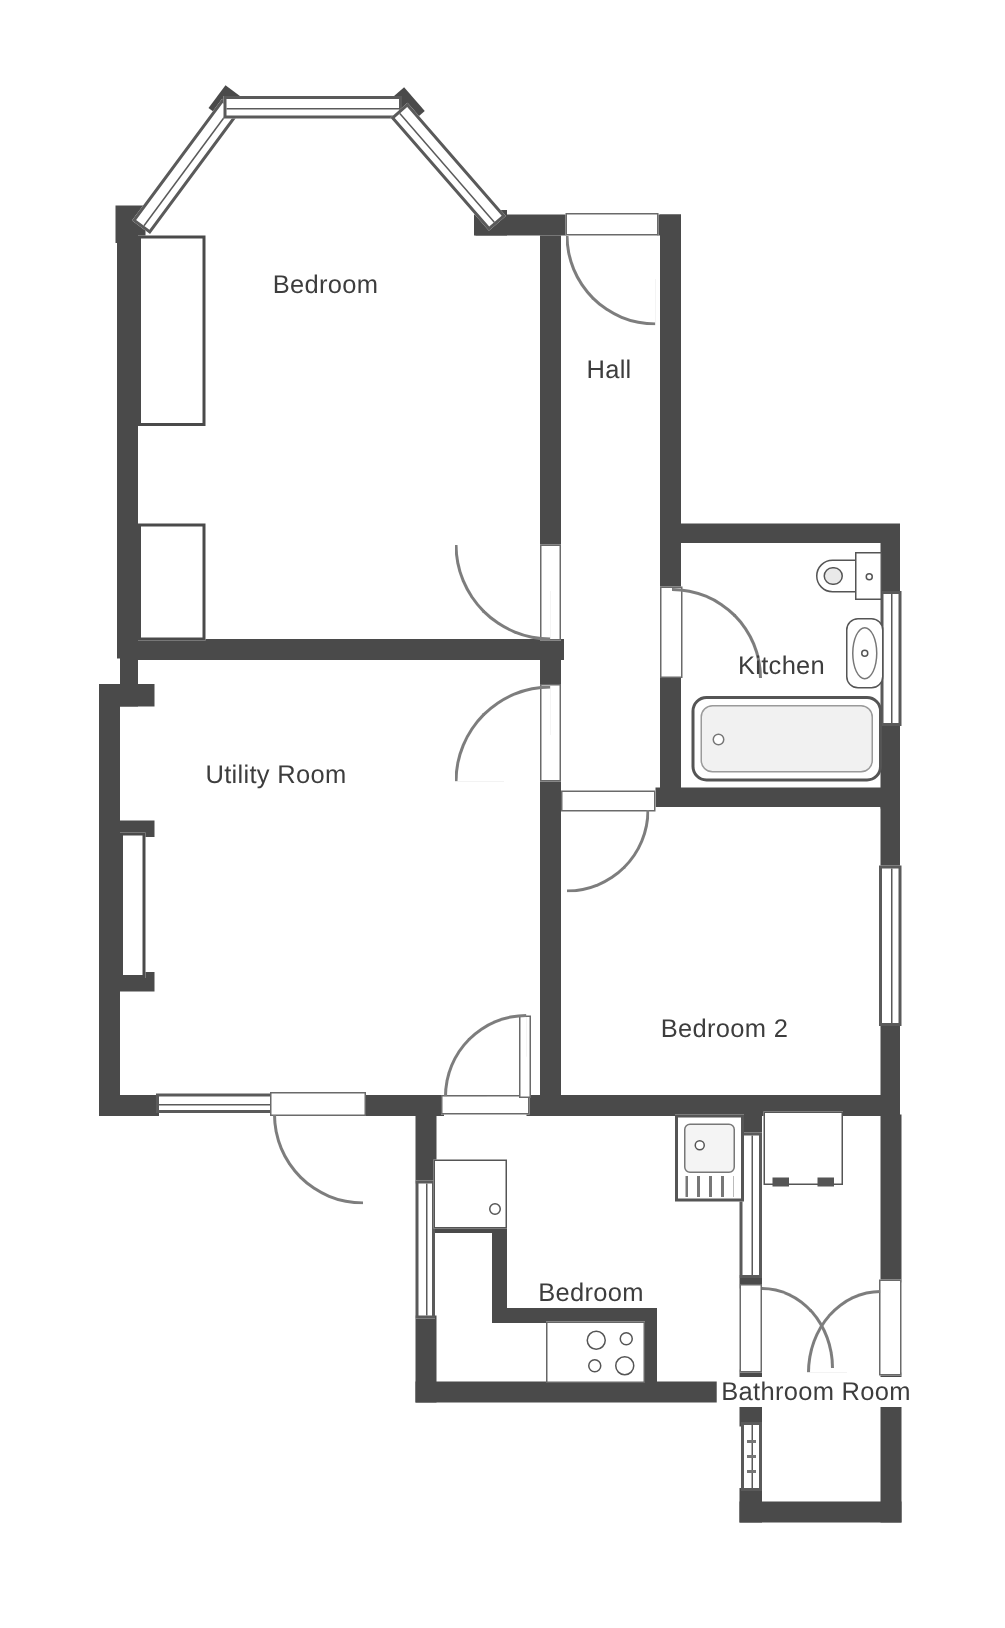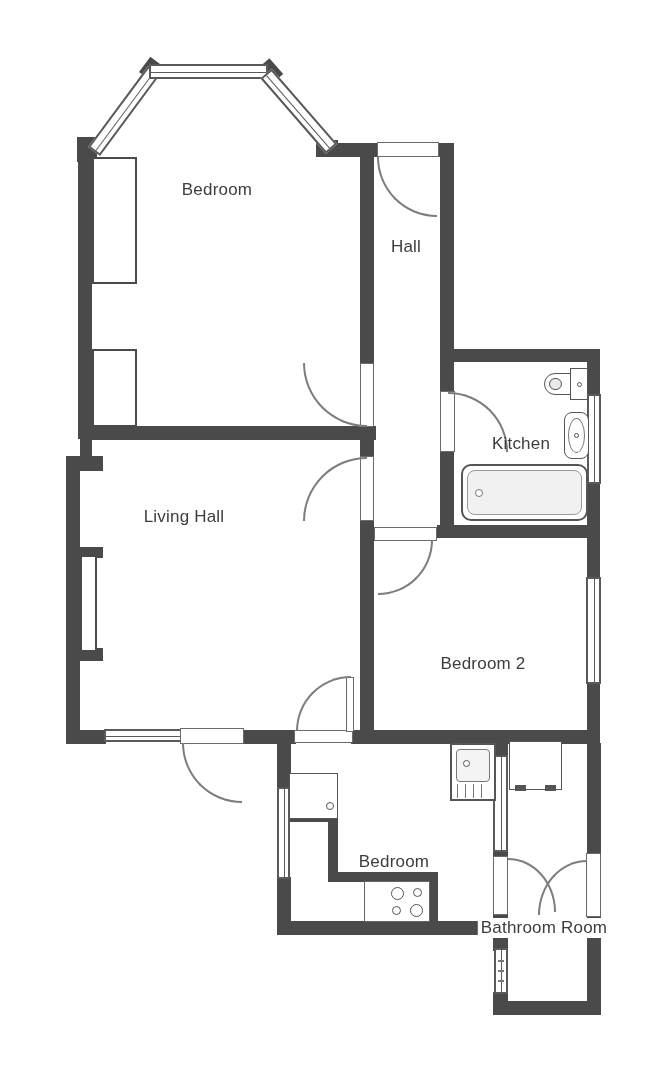--- a/index.html
+++ b/index.html
@@ -140,18 +140,18 @@
   <div class="fix circ" style="left:392px;top:906px;width:9px;height:9px;border-width:1.5px;"></div>
   <div class="fix circ" style="left:410px;top:904px;width:13px;height:13px;border-width:1.5px;"></div>
 
   <div class="fix" style="left:509px;top:741px;width:53px;height:49px;"></div>
   <div class="dark" style="left:515px;top:785px;width:11px;height:6px;"></div>
   <div class="dark" style="left:545px;top:785px;width:11px;height:6px;"></div>
 
   <div class="rlabel" style="left:200px;top:190px;margin-left:17px;">Bedroom</div>
   <div class="rlabel" style="left:406px;top:247px;">Hall</div>
   <div class="rlabel" style="left:521px;top:444px;">Kitchen</div>
-  <div class="rlabel" style="left:184px;top:517px;">Living Hall</div>
-  <div class="rlabel" style="left:483px;top:664px;">Bedroom 2</div>
+  <div class="rlabel" style="left:184px;top:517px;">Utility Room</div>
+  <div class="rlabel" style="left:483px;top:686px;">Bedroom 2</div>
   <div class="rlabel" style="left:394px;top:862px;">Bedroom</div>
   <div class="rlabel labelbg" style="left:544px;top:928px;">Bathroom Room</div>
 
 </div>
 
 </body></html>

